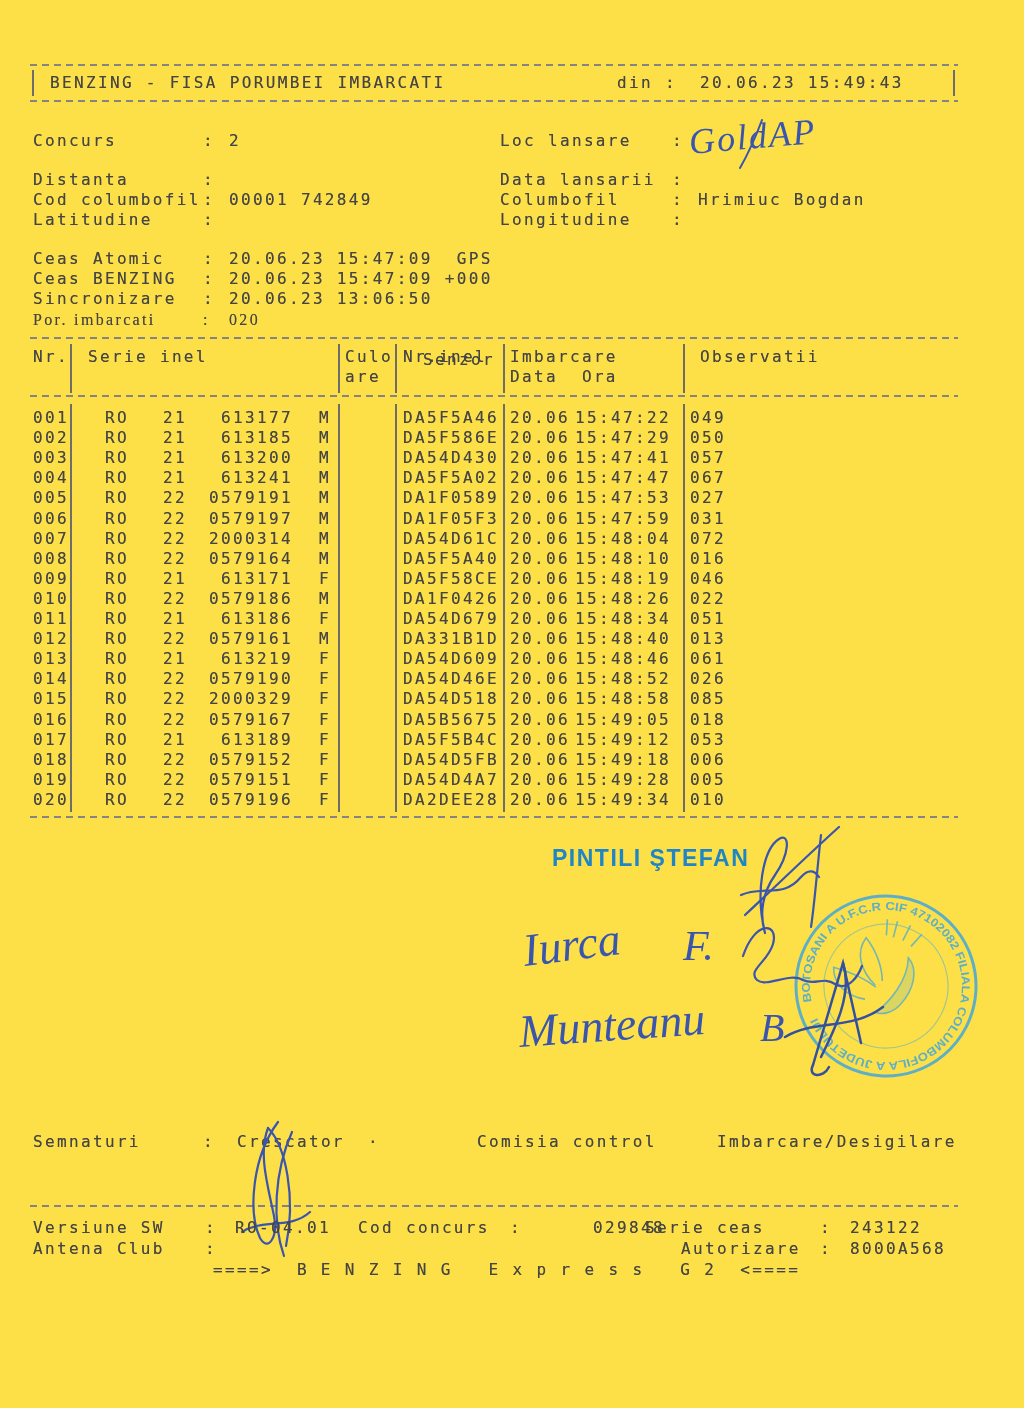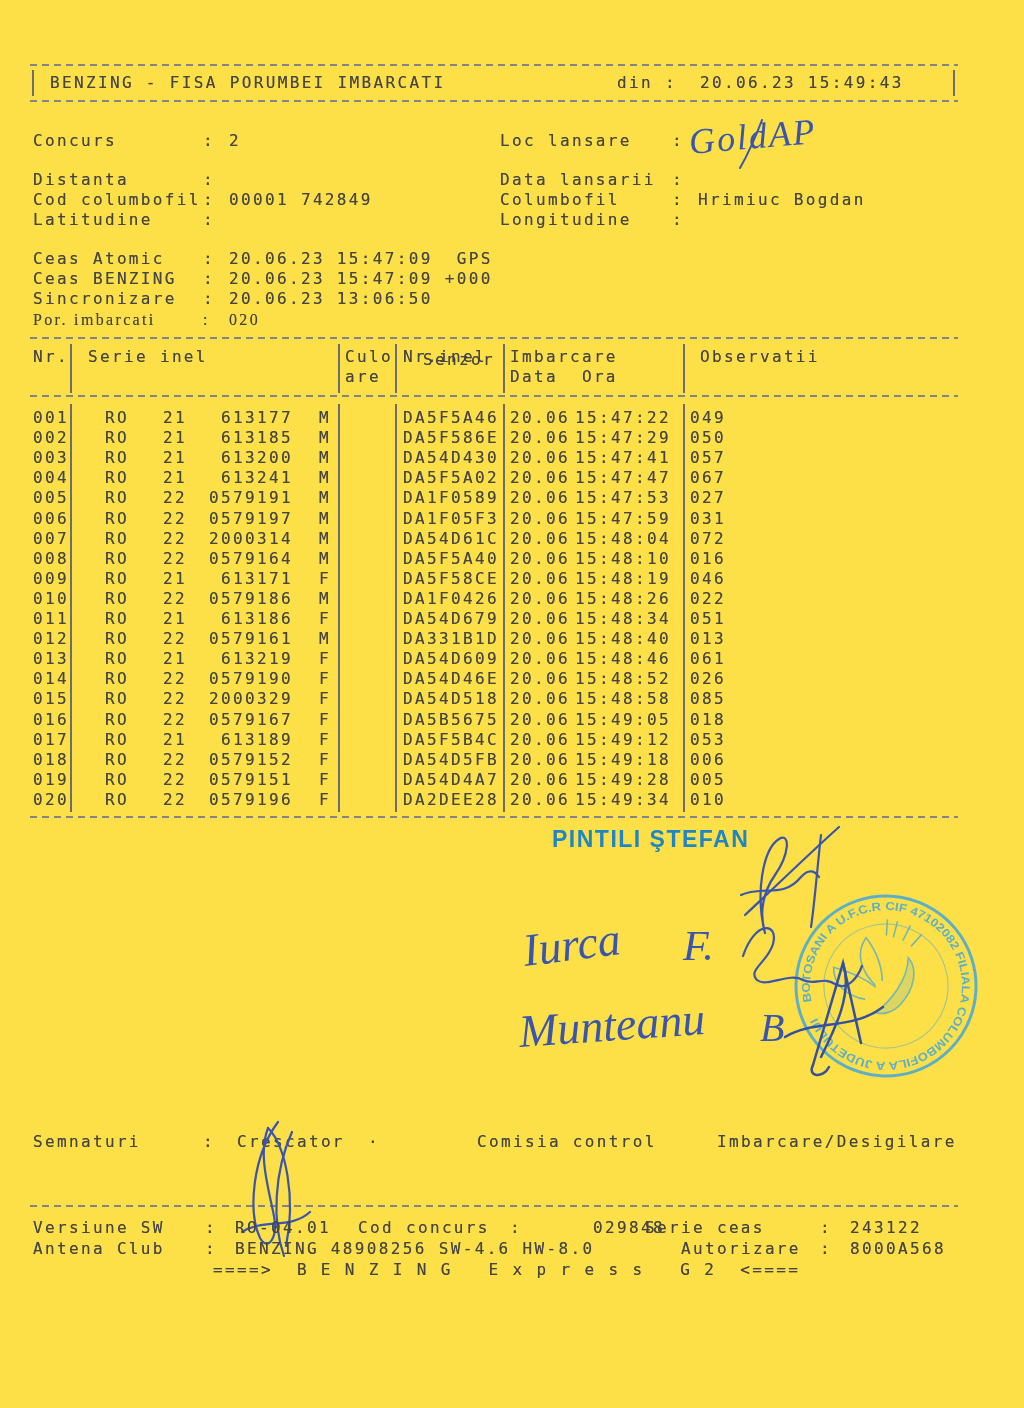--- a/index.html
+++ b/index.html
@@ -318,21 +318,21 @@
       </text>
       <g stroke="#49a9d8" fill="none" stroke-width="1.6" opacity="0.85">
         <path d="M78,118 C95,112 118,98 126,76 C132,90 122,108 104,118 C95,123 84,123 78,118 Z" fill="#49a9d8" fill-opacity="0.25"></path>
         <path d="M72,102 C56,94 46,78 52,62 C64,70 78,82 86,94"></path>
         <path d="M86,92 C76,72 78,54 92,44 C98,60 98,78 94,90"></path>
         <path d="M118,52 l9,-14 M126,58 l12,-12 M132,66 l14,-8 M112,48 l6,-15"></path>
       </g>
     </g>
   </svg>
 
-  <span class="stampname" style="left:552px;top:826px;">PINTILI ŞTEFAN</span>
+  <span class="stampname" style="left:552px;top:845px;">PINTILI ŞTEFAN</span>
 
   <svg class="abs" style="left:735px;top:815px;" width="120" height="128" viewBox="0 0 120 128">
     <g stroke="#3a55ae" stroke-width="2.2" fill="none" stroke-linecap="round">
       <path d="M30,118 C20,78 28,34 44,24 C56,17 54,40 40,60 C28,77 24,98 30,118"></path>
       <path d="M10,100 C40,72 75,38 104,12"></path>
       <path d="M6,80 C28,70 48,84 66,62 C74,53 80,56 84,62"></path>
       <path d="M86,20 C82,55 80,85 76,112"></path>
     </g>
   </svg>
 
@@ -382,20 +382,19 @@
   <span class="abs mono" style="left:235px;top:1218px;">RO-04.01</span>
   <span class="abs mono" style="left:358px;top:1218px;">Cod concurs</span>
   <span class="abs mono" style="left:510px;top:1218px;">:</span>
   <span class="abs mono" style="left:561px;top:1218px;margin-left:32px;">029848</span>
   <span class="abs mono" style="left:645px;top:1218px;">Serie ceas</span>
   <span class="abs mono" style="left:820px;top:1218px;">:</span>
   <span class="abs mono" style="left:850px;top:1218px;">243122</span>
 
   <span class="abs mono" style="left:33px;top:1239px;">Antena Club</span>
   <span class="abs mono" style="left:205px;top:1239px;">:</span>
-  <span class="abs mono" style="left:235px;top:1239px;">BENZING 48908256 SW-4.6 HW-8.0</span>
   <span class="abs mono" style="left:645px;top:1239px;margin-left:36px;">Autorizare</span>
   <span class="abs mono" style="left:820px;top:1239px;">:</span>
   <span class="abs mono" style="left:850px;top:1239px;">8000A568</span>
 
   <span class="abs mono" style="left:213px;top:1260px;">====&gt;  B E N Z I N G   E x p r e s s   G 2  &lt;====</span>
 
 </div>
 
 </body></html>

